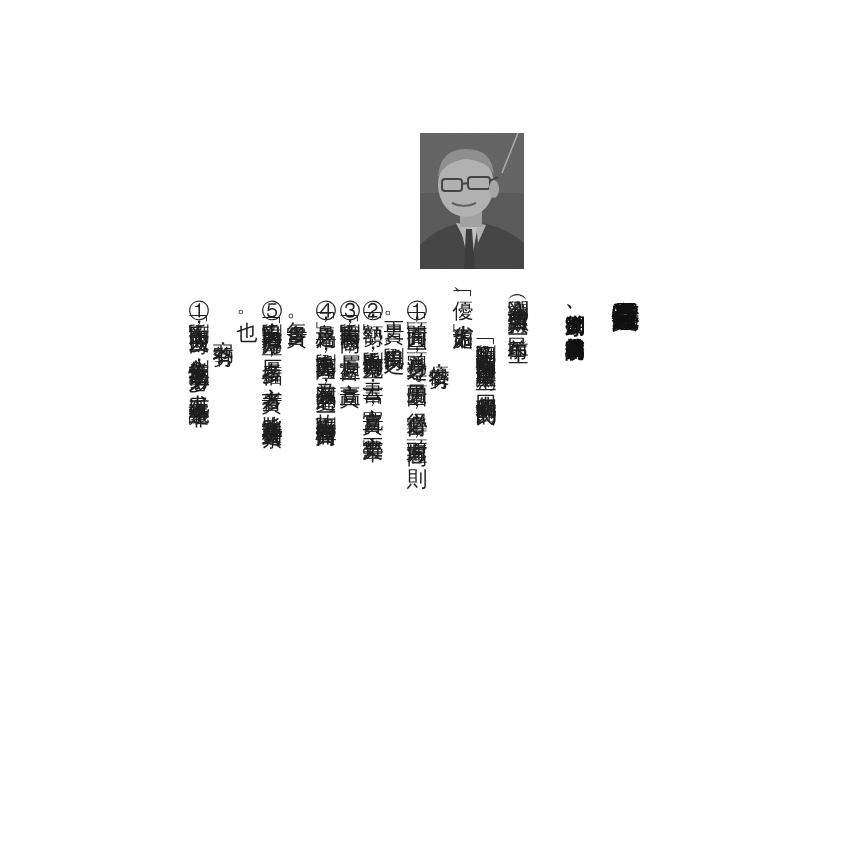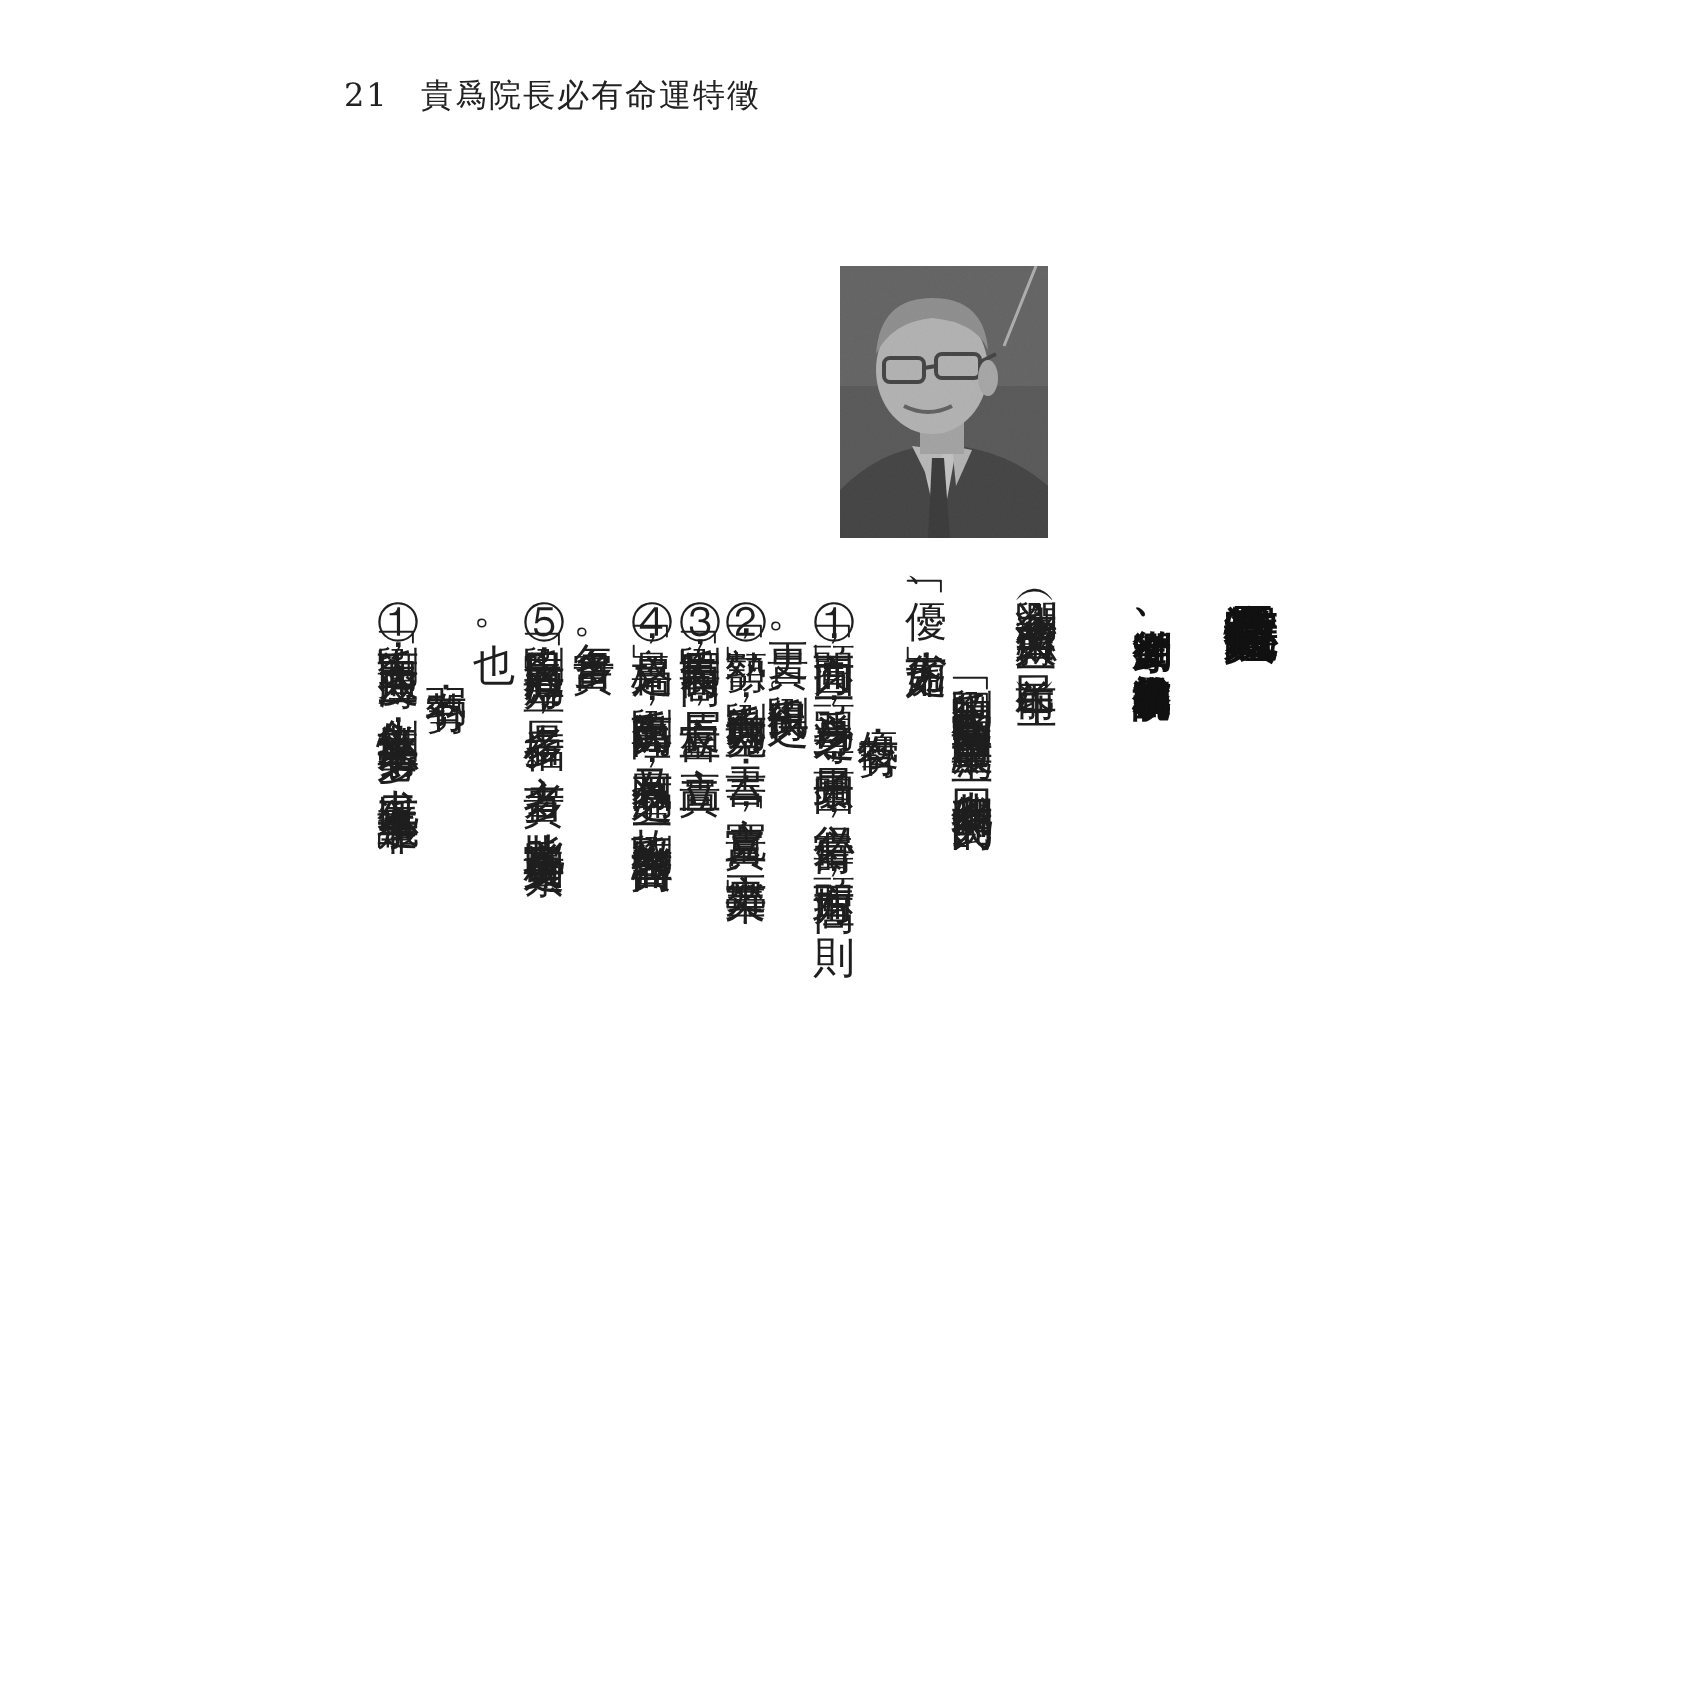--- a/index.html
+++ b/index.html
@@ -73,24 +73,20 @@
       letter-spacing: 1.4px;
       color: #1e1e1e;
       top: 283px;
     }
   </style>
 </head>
 <body>
 
 <div class="page">
 
-  <div class="running-header">
-    <span class="page-num">21</span>
-    <span>貴爲院長必有命運特徵</span>
-  </div>
 
   <div class="photo">
     <svg width="104" height="136" viewBox="0 0 104 136">
       <defs>
         <filter id="grain">
           <feTurbulence type="fractalNoise" baseFrequency="0.9" numOctaves="2" result="n"></feTurbulence>
           <feColorMatrix type="saturate" values="0"></feColorMatrix>
           <feComponentTransfer>
               <feFuncA type="linear" slope="0.35"></feFuncA>
             </feComponentTransfer>

